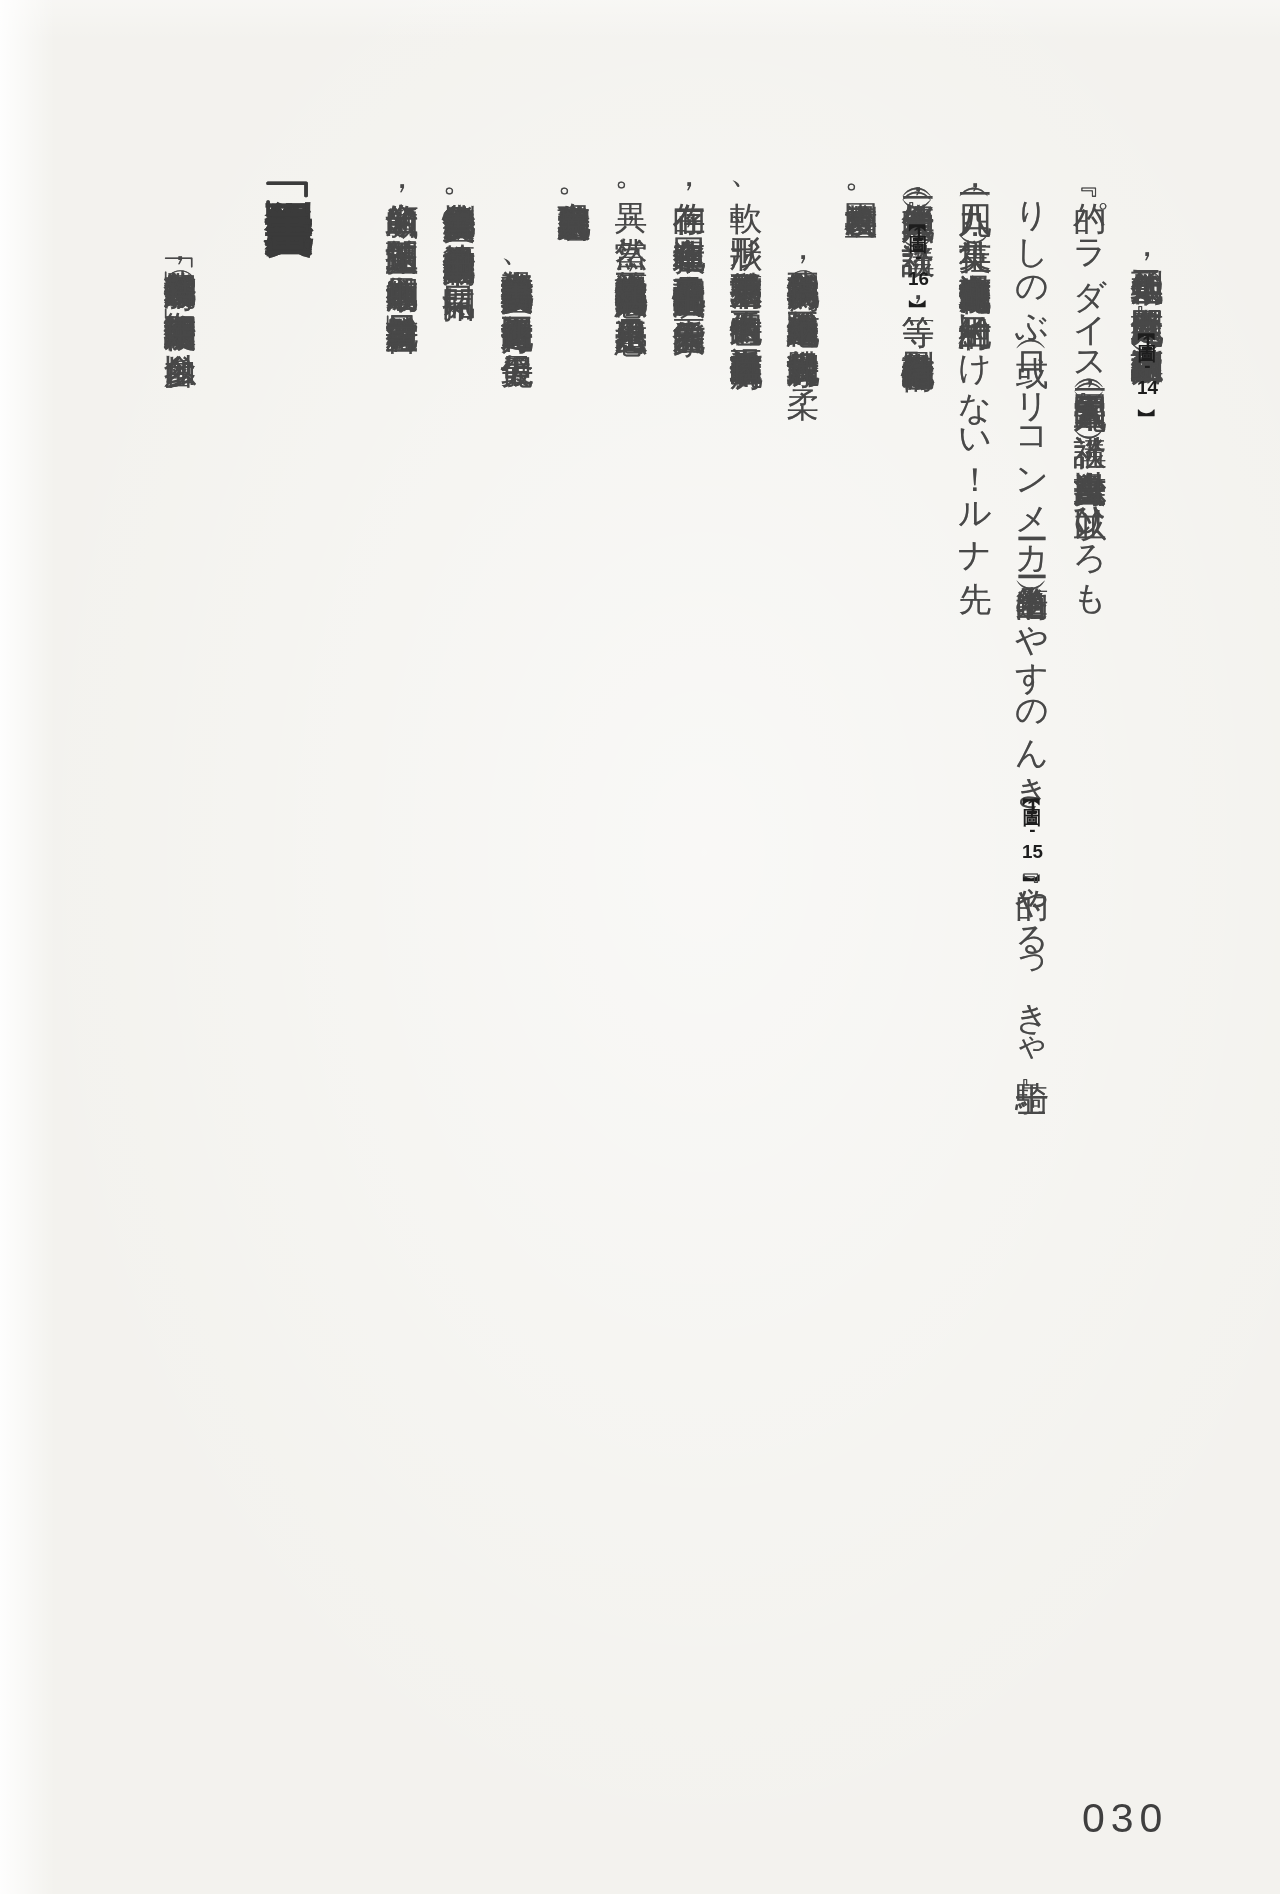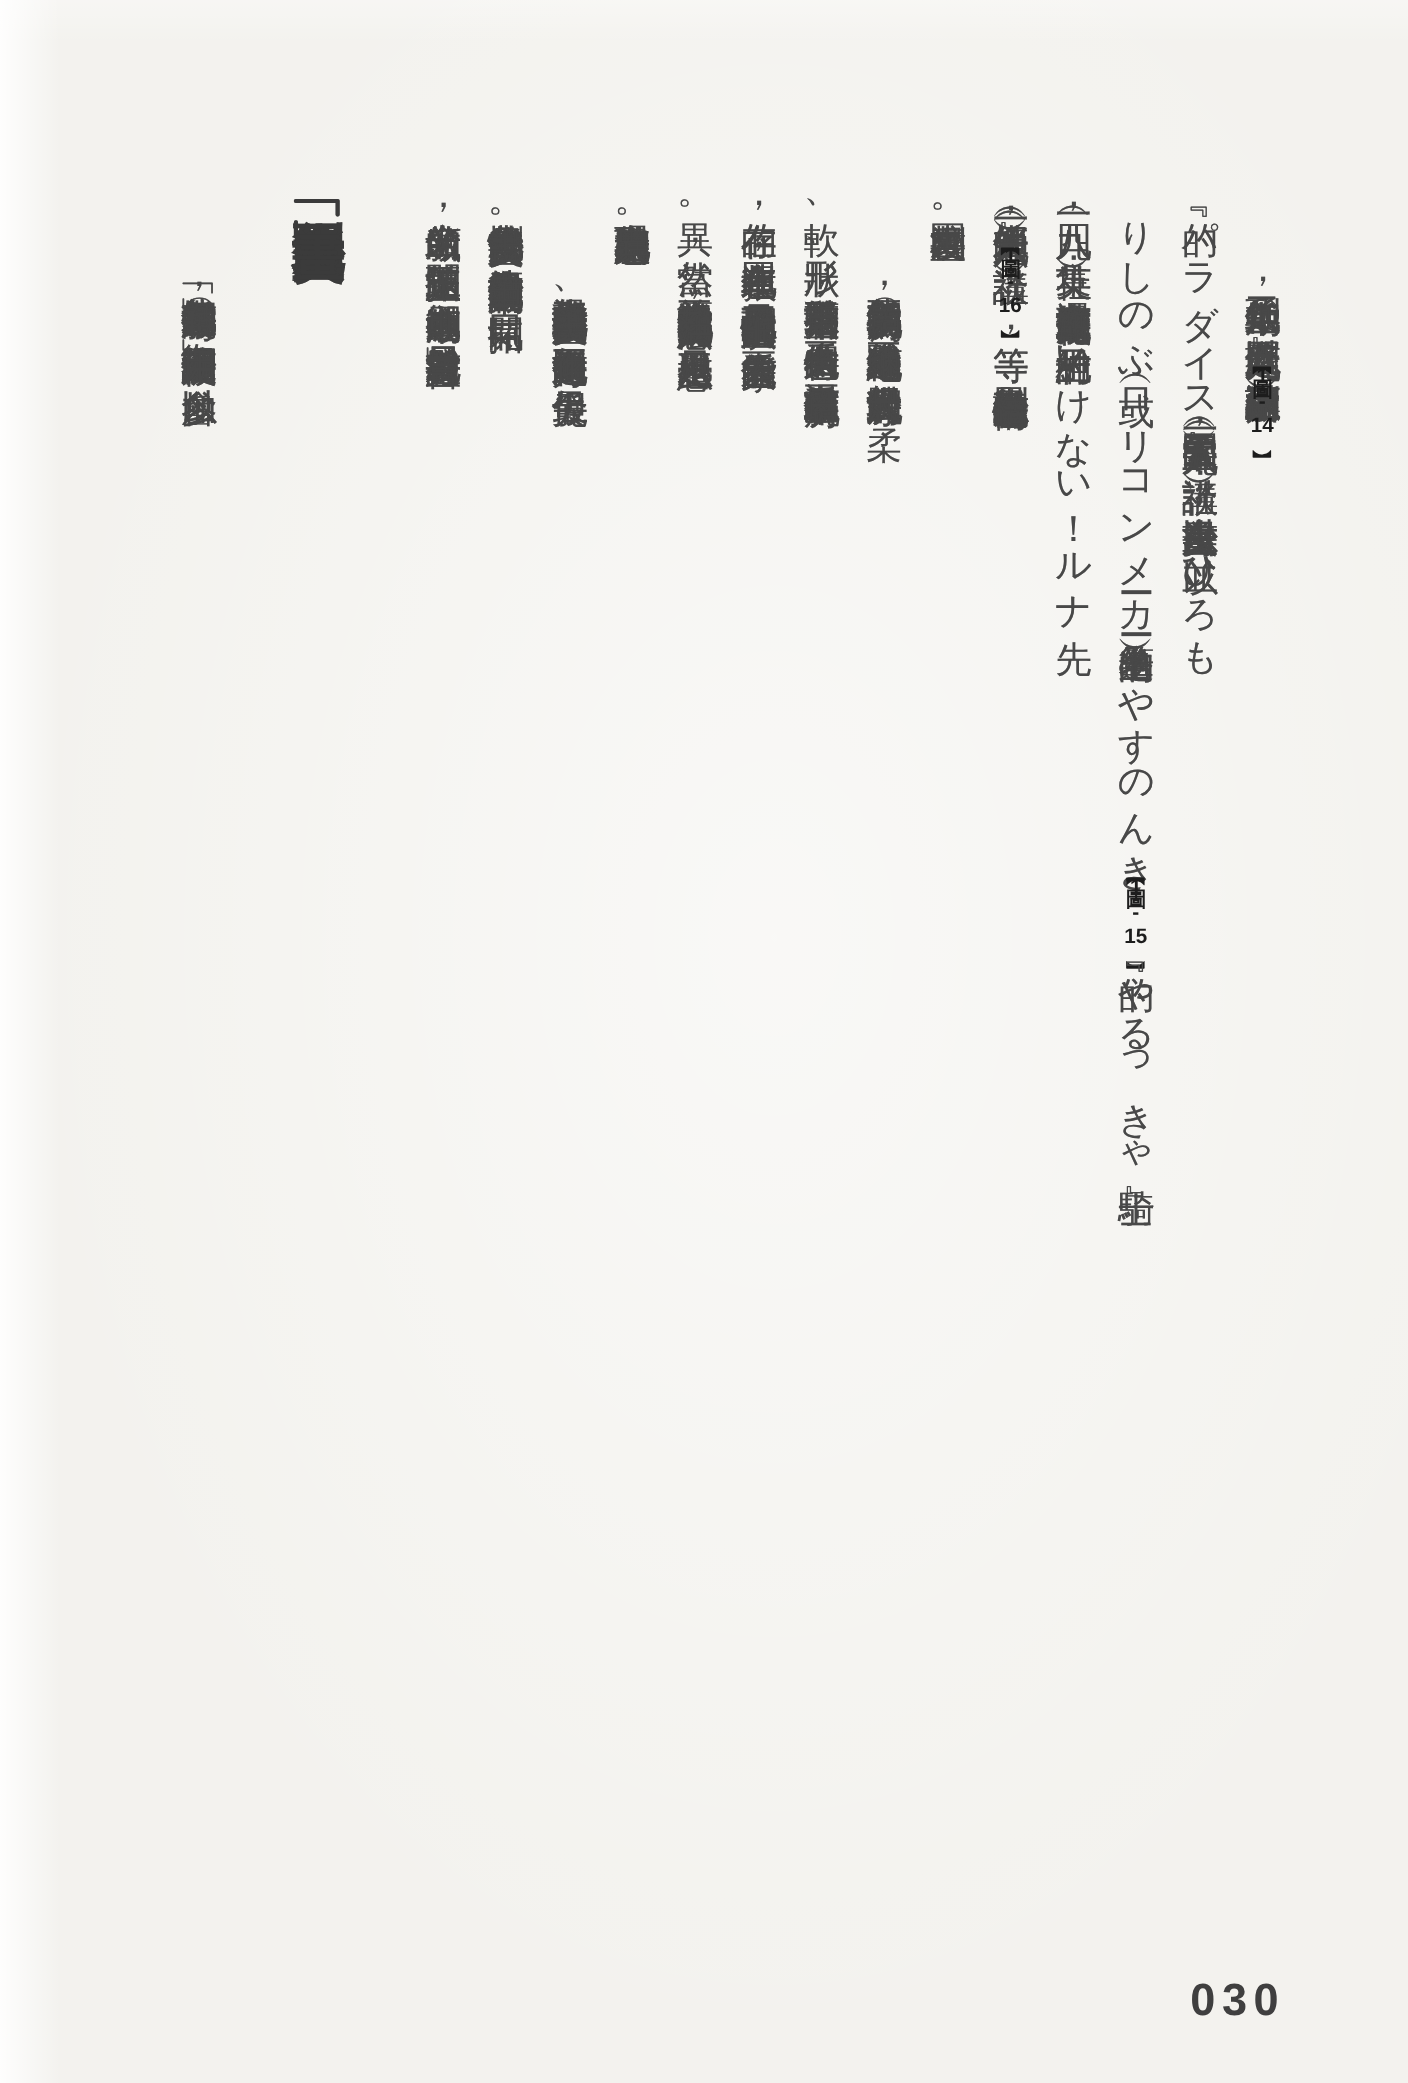--- a/index.html
+++ b/index.html
@@ -50,21 +50,21 @@
     letter-spacing:2px;
     color:#1d1d1d;
     text-shadow:none;
   }
   .fig .up{text-orientation:upright;}
   .fig .tcy{text-combine-upright:all;letter-spacing:0;}
   .page-number{
     position:absolute;
     left:1082px;top:1795px;
     font-family:"Liberation Sans","DejaVu Sans",sans-serif;
-    font-weight:bold;
+    font-weight:normal;
     font-size:41px;
     letter-spacing:6px;
     color:#3f3f3f;
   }
 </style>
 </head>
 <body>
 
 <div class="page">
   <div id="text-block">

